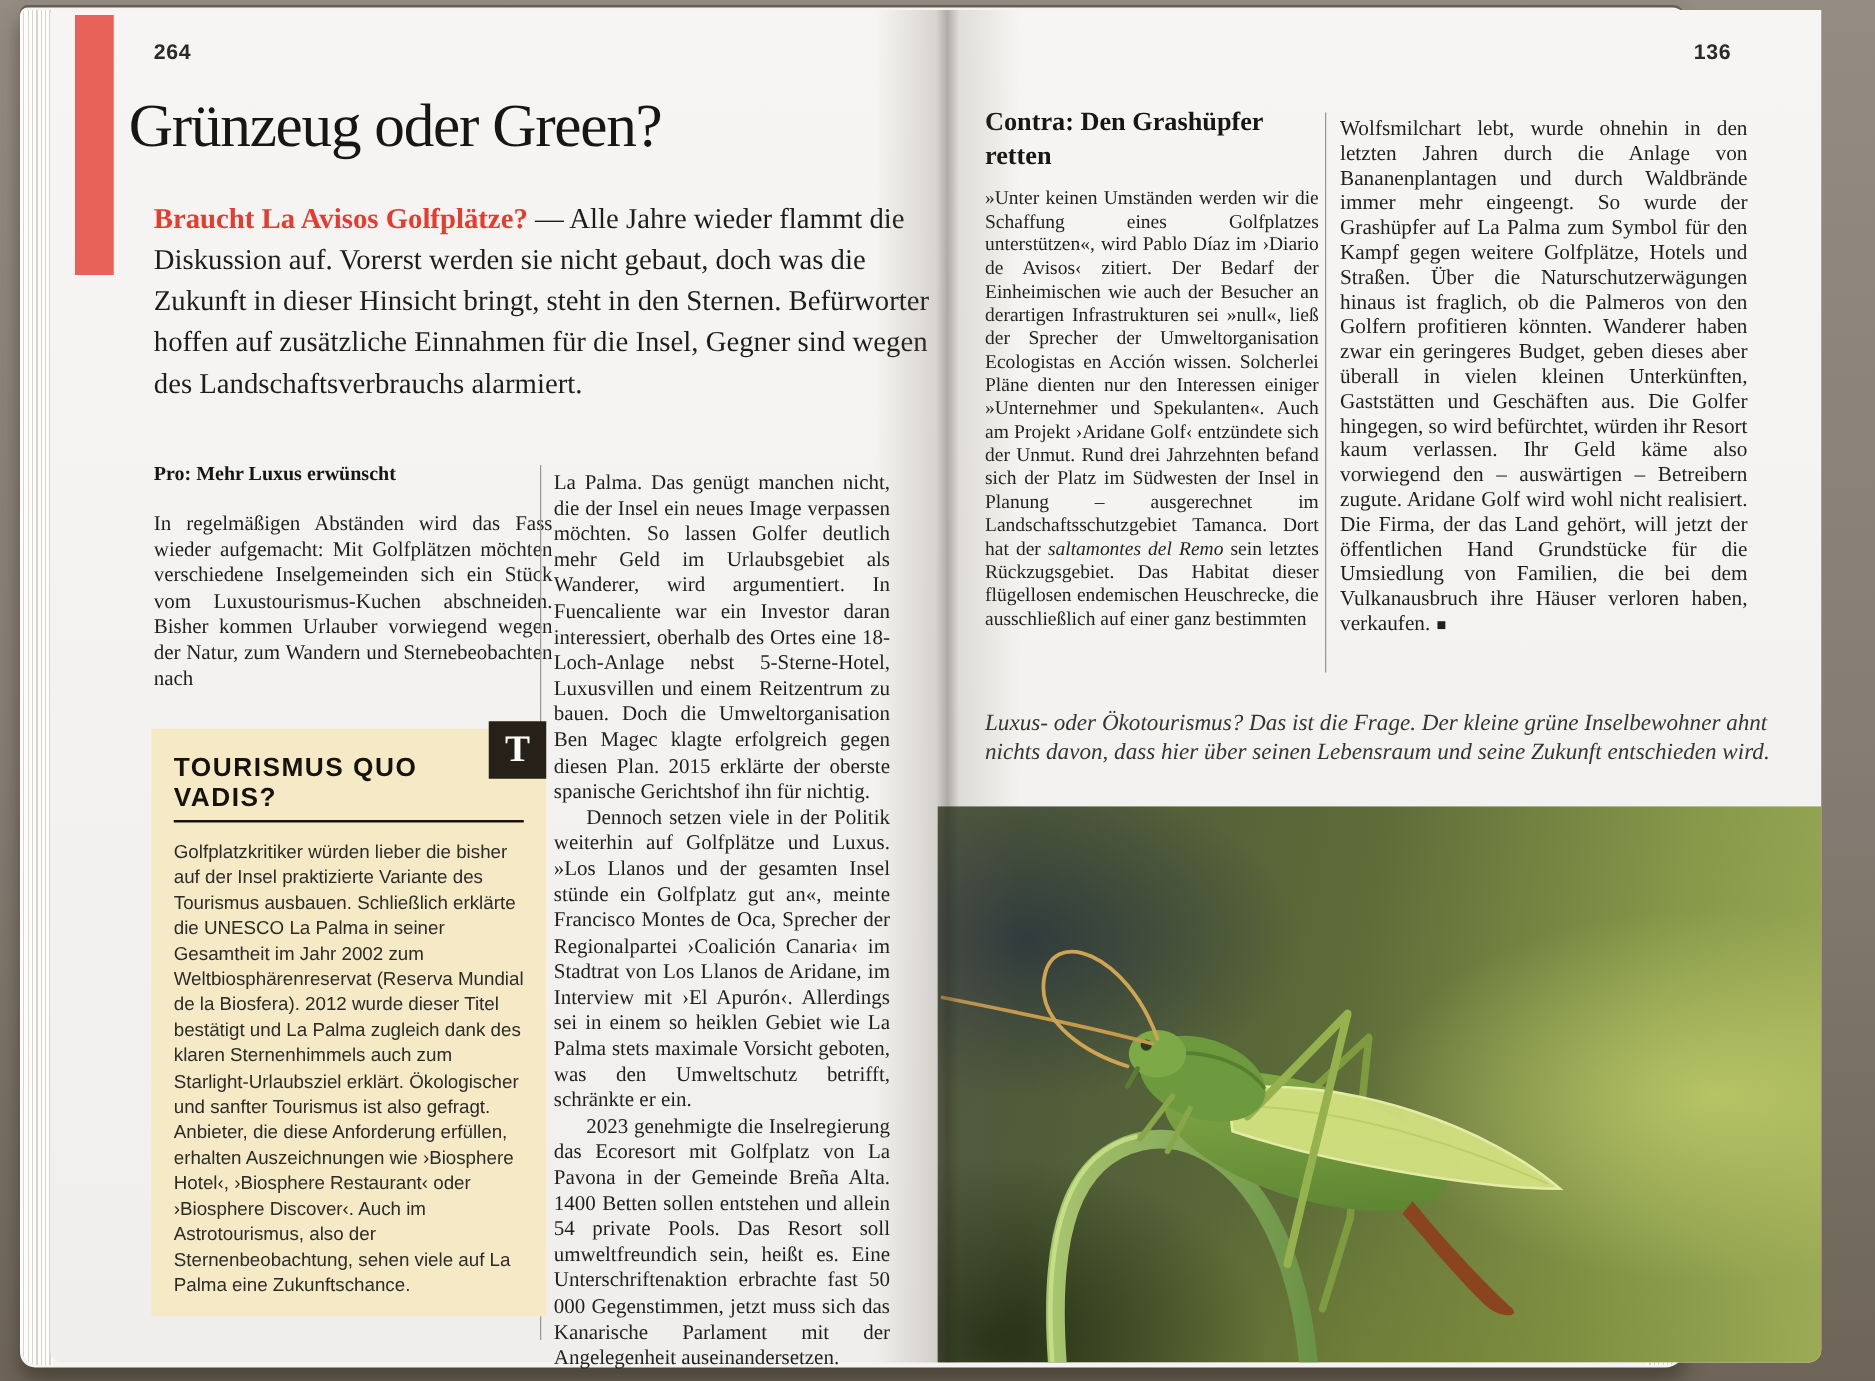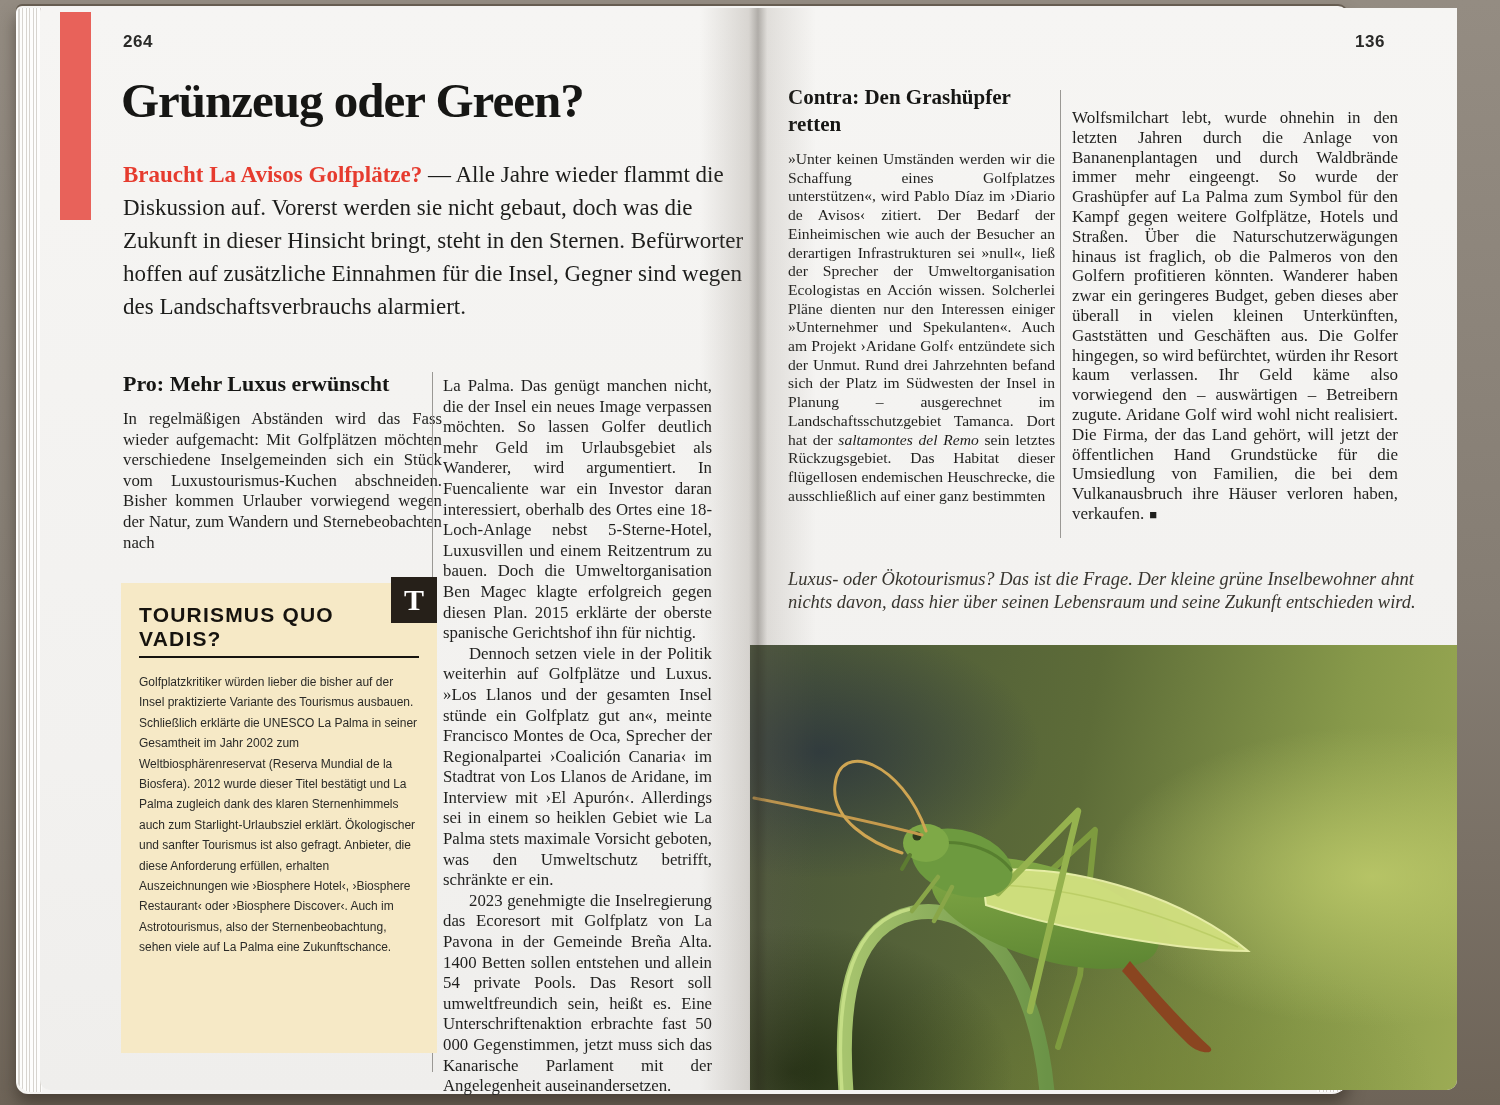--- a/index.html
+++ b/index.html
@@ -29,54 +29,54 @@
 
   .abs { position:absolute; }
 
   
   .red-bar { left:20px; top:4px; width:31px; height:208px; background:#e8625a; }
   .folio { font-family:"Liberation Sans", sans-serif; font-weight:bold; font-size:17px;
            letter-spacing:.5px; color:#2a2a28; }
   .folio-left  { left:83px; top:24px; }
   .folio-right { left:605px; top:24px; }
 
-  .headline { left:81px; top:64px; width:620px; font-size:49px; font-weight:bold;
+  .headline { left:63px; top:64px; width:620px; font-size:49px; font-weight:normal;
               letter-spacing:-1px; color:#161614; }
 
   .lead { left:83px; top:150px; width:636px; font-size:23px; line-height:33px; }
   .lead .lead-intro { color:#e63b2e; font-weight:bold; }
 
-  .section-head { font-size:22px; font-weight:bold; color:#161614; }
+  .section-head { font-size:16px; font-weight:bold; color:#161614; }
   .pro-head  { left:83px; top:363px; }
 
   .bodytext { text-align:justify; hyphens:auto; -webkit-hyphens:auto; color:#1f1f1d; }
   .l-col1 { left:83px;  top:401px; width:319px; font-size:16.8px; line-height:20.6px; }
   .l-col2 { left:403px; top:368px; width:269px; font-size:16.8px; line-height:20.6px; }
   .l-col2 p + p { text-indent:26px; }
 
   .vrule { width:1px; background:#9a9894; }
   .rule-left  { left:392px; top:364px; height:700px; }
   .rule-right { left:310px; top:82px;  height:448px; }
 
   
   .infobox { left:81px; top:575px; width:316px; height:470px; background:#f6e9c6;
              padding:20px 18px 0 18px; font-family:"Liberation Sans", sans-serif; }
   .infobox-title { display:inline-block; font-size:21px; font-weight:bold; letter-spacing:1.2px;
                    color:#16130e; border-bottom:2.5px solid #16130e; padding-bottom:5px;
                    margin-bottom:14px; }
-  .infobox-body { font-size:12px; line-height:20.4px; color:#2b2b28; }
+  .infobox-body { font-size:15px; line-height:20.4px; color:#2b2b28; }
   .infobox-badge { position:absolute; top:-6px; right:0; width:46px; height:46px;
                    background:#262019; display:flex; align-items:center; justify-content:center; }
   .infobox-badge span { font-family:"Liberation Serif", serif; color:#fff;
                         font-size:30px; font-weight:bold; }
 
   
   .contra-head { left:38px; top:76px; width:250px; font-size:21px; line-height:27px; }
   .r-col1 { left:38px;  top:142px; width:267px; font-size:15.6px; line-height:18.7px; }
-  .r-col2 { left:322px; top:100px;  width:326px; font-size:17px;   line-height:19.8px; }
+  .r-col2 { left:322px; top:85px;  width:326px; font-size:17px;   line-height:19.8px; }
   .ital { font-style:italic; }
   .end-mark { font-size:13px; margin-left:5px; }
 
   .caption { left:38px; top:560px; width:630px; font-style:italic;
              font-size:18.5px; line-height:23px; color:#37352f; }
 
   
   .photo { left:0; top:637px; width:707px; height:445px; overflow:hidden;
            border-radius:0 0 10px 0;
            background:

